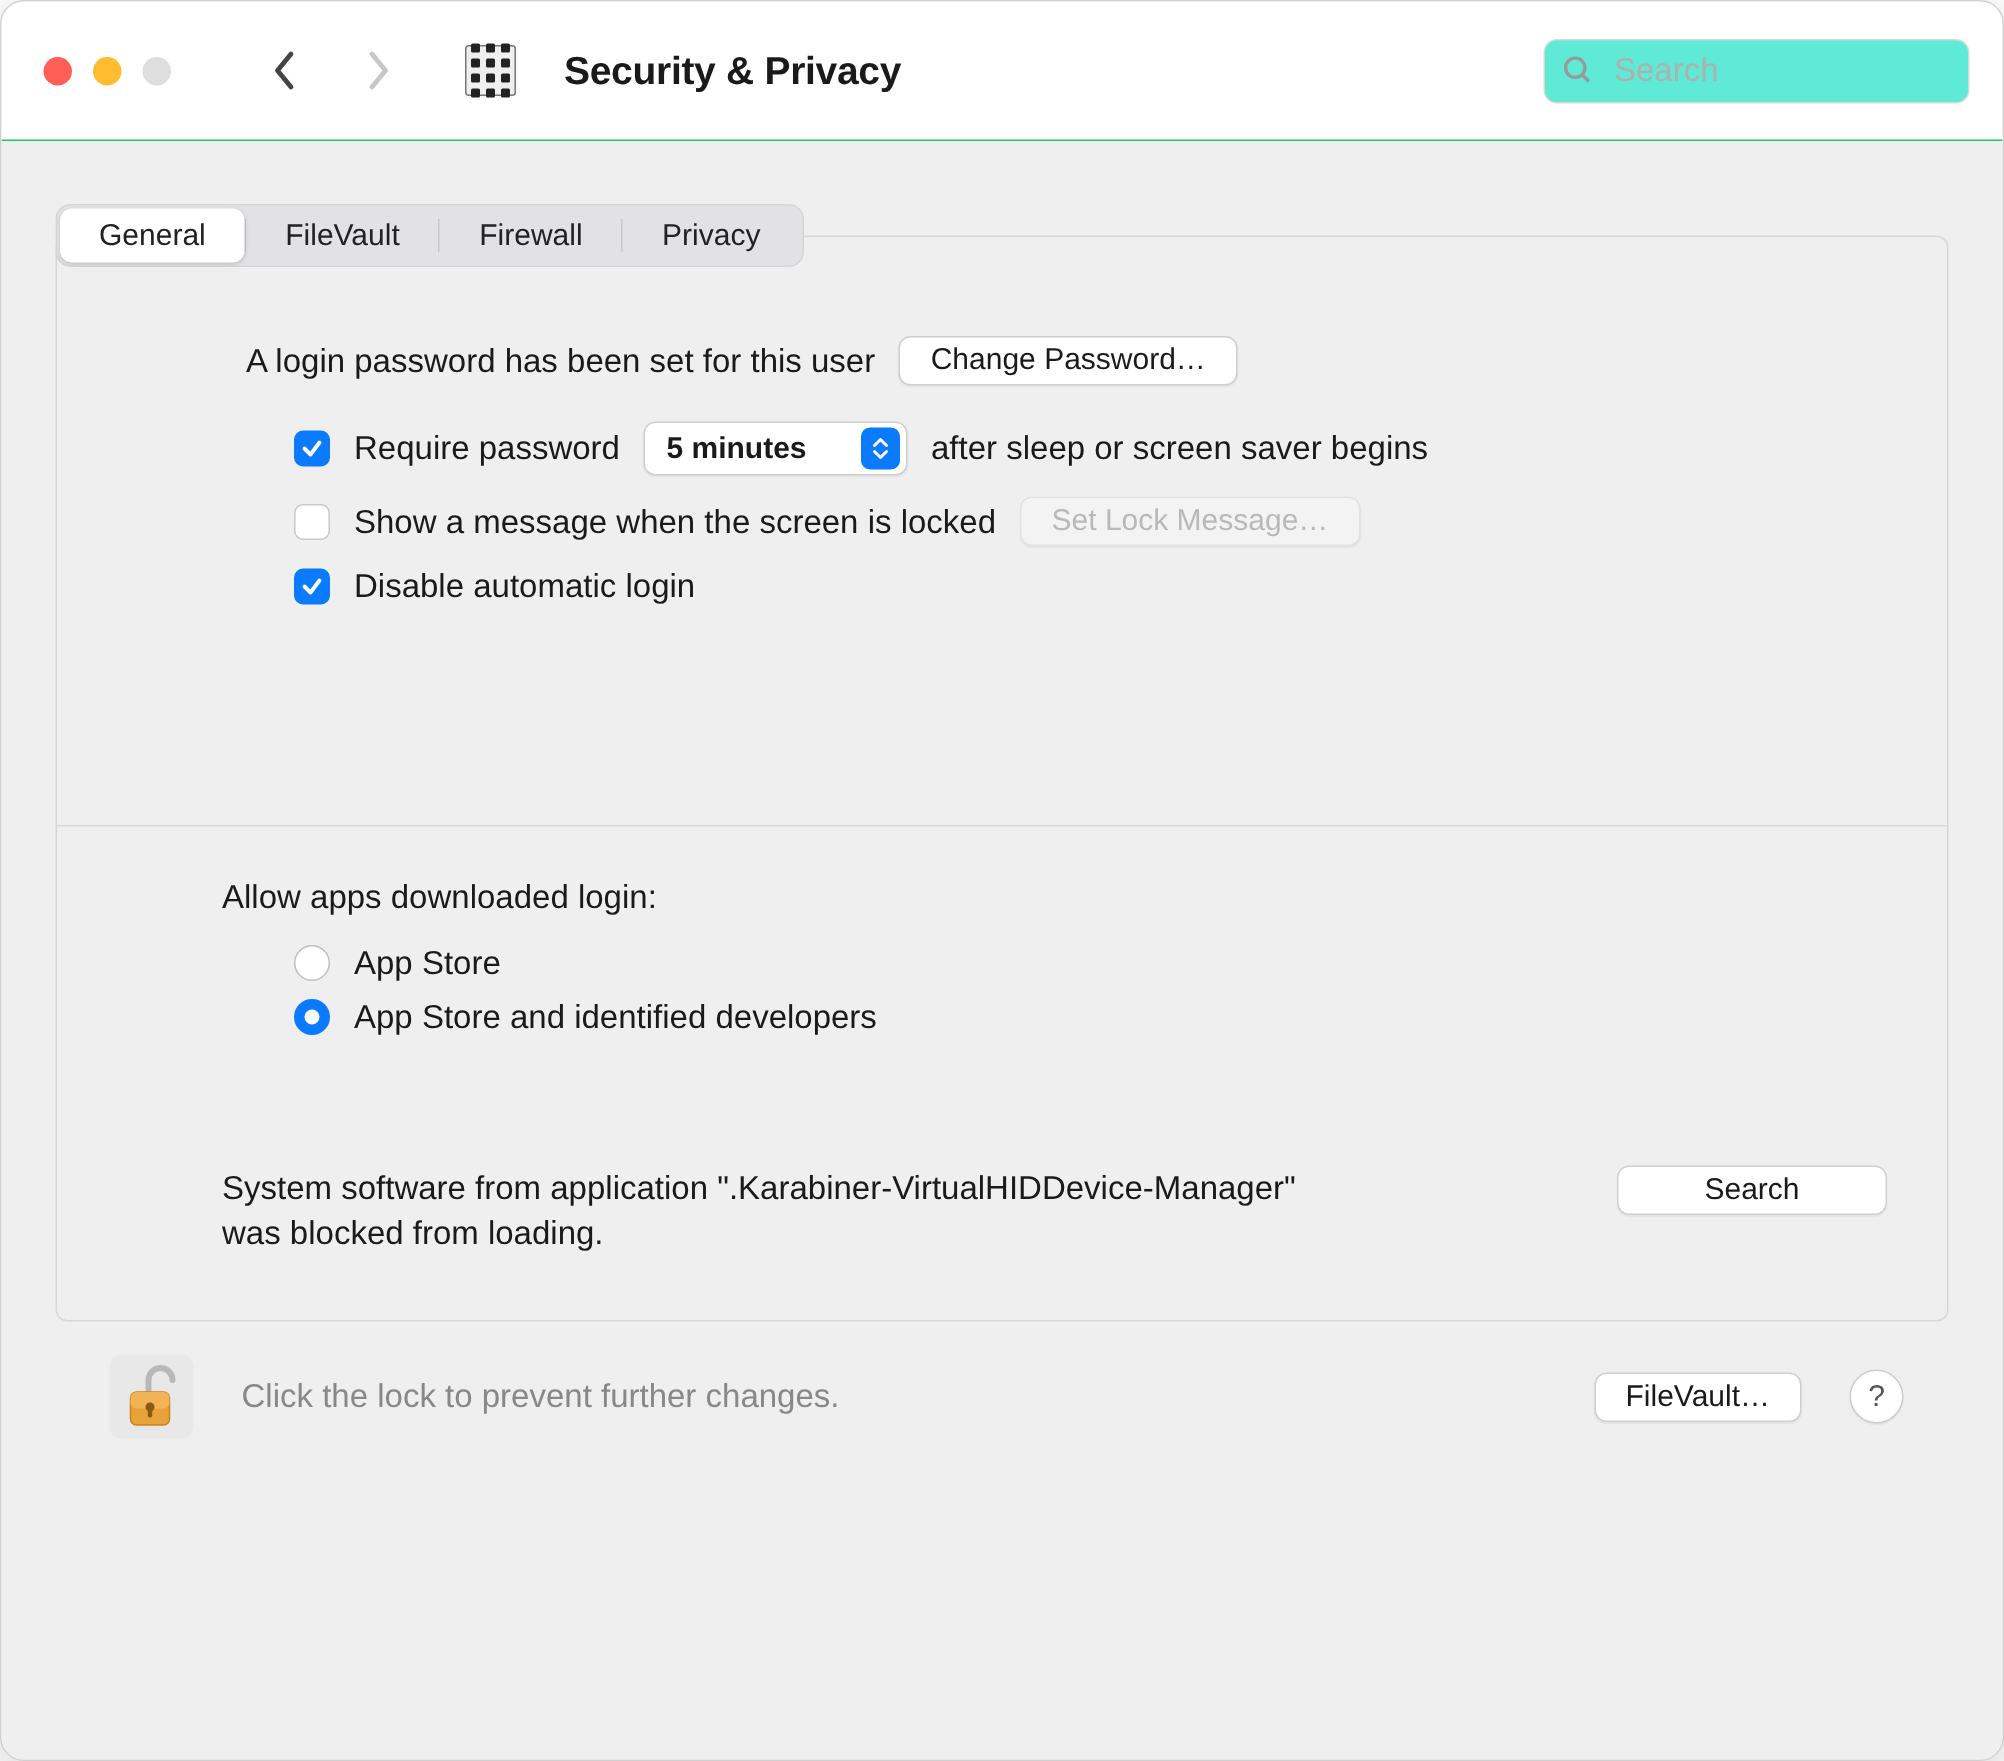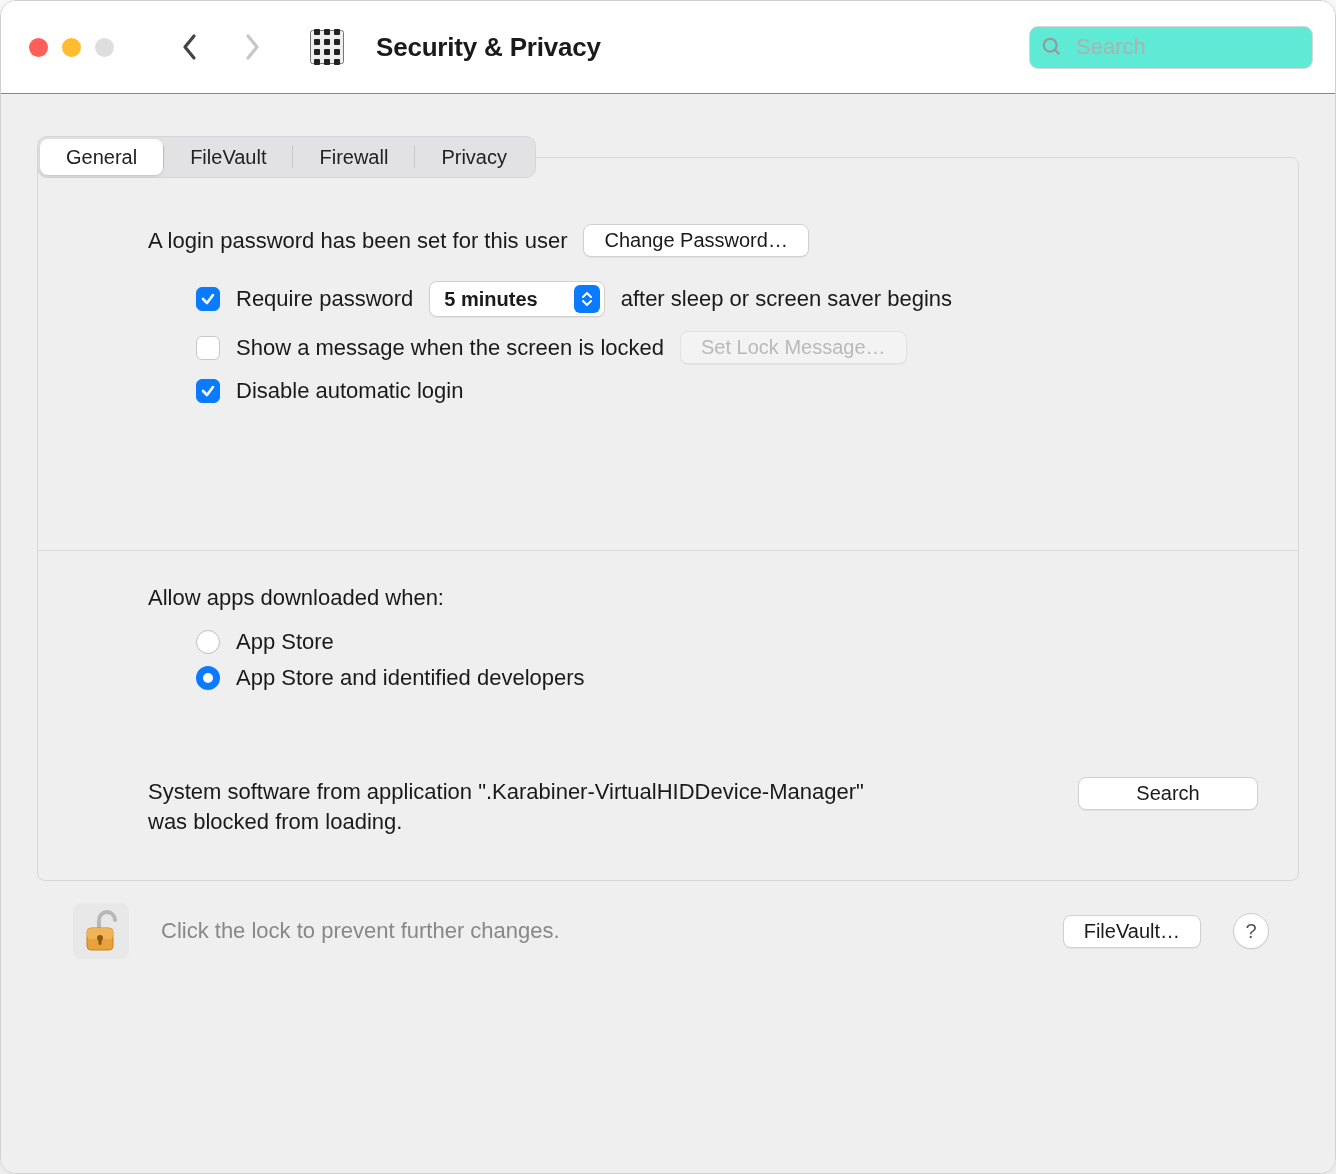--- a/index.html
+++ b/index.html
@@ -223,21 +223,21 @@
         <button class="seg-item">FileVault</button>
         <div class="seg-div"></div>
         <button class="seg-item">Firewall</button>
         <div class="seg-div"></div>
         <button class="seg-item">Privacy</button>
       </div>
     </div>
 
     <div class="panel">
 
-      <div class="row" style="margin-bottom:24px;">
+      <div class="row" style="margin-bottom:24px;margin-left:16px;">
         <span class="text">A login password has been set for this user</span>
         <button class="mac-btn">Change Password…</button>
       </div>
 
       <div class="row indent">
         <div class="checkbox checked">
           <svg width="16" height="16" viewBox="0 0 16 16">
               <polyline points="3,8 7,12 13,4" fill="none" stroke="#fff" stroke-width="2.6" stroke-linecap="round" stroke-linejoin="round"></polyline>
             </svg>
         </div>
@@ -269,21 +269,21 @@
           <svg width="16" height="16" viewBox="0 0 16 16">
               <polyline points="3,8 7,12 13,4" fill="none" stroke="#fff" stroke-width="2.6" stroke-linecap="round" stroke-linejoin="round"></polyline>
             </svg>
         </div>
         <span class="text">Disable automatic login</span>
       </div>
 
       <hr class="divider">
 
       <div class="row" style="margin-bottom:18px;">
-        <span class="text">Allow apps downloaded when:</span>
+        <span class="text">Allow apps downloaded login:</span>
       </div>
       <div class="row indent" style="margin-bottom:10px;">
         <div class="radio"></div>
         <span class="text">App Store</span>
       </div>
       <div class="row indent">
         <div class="radio selected"></div>
         <span class="text">App Store and identified developers</span>
       </div>
 

